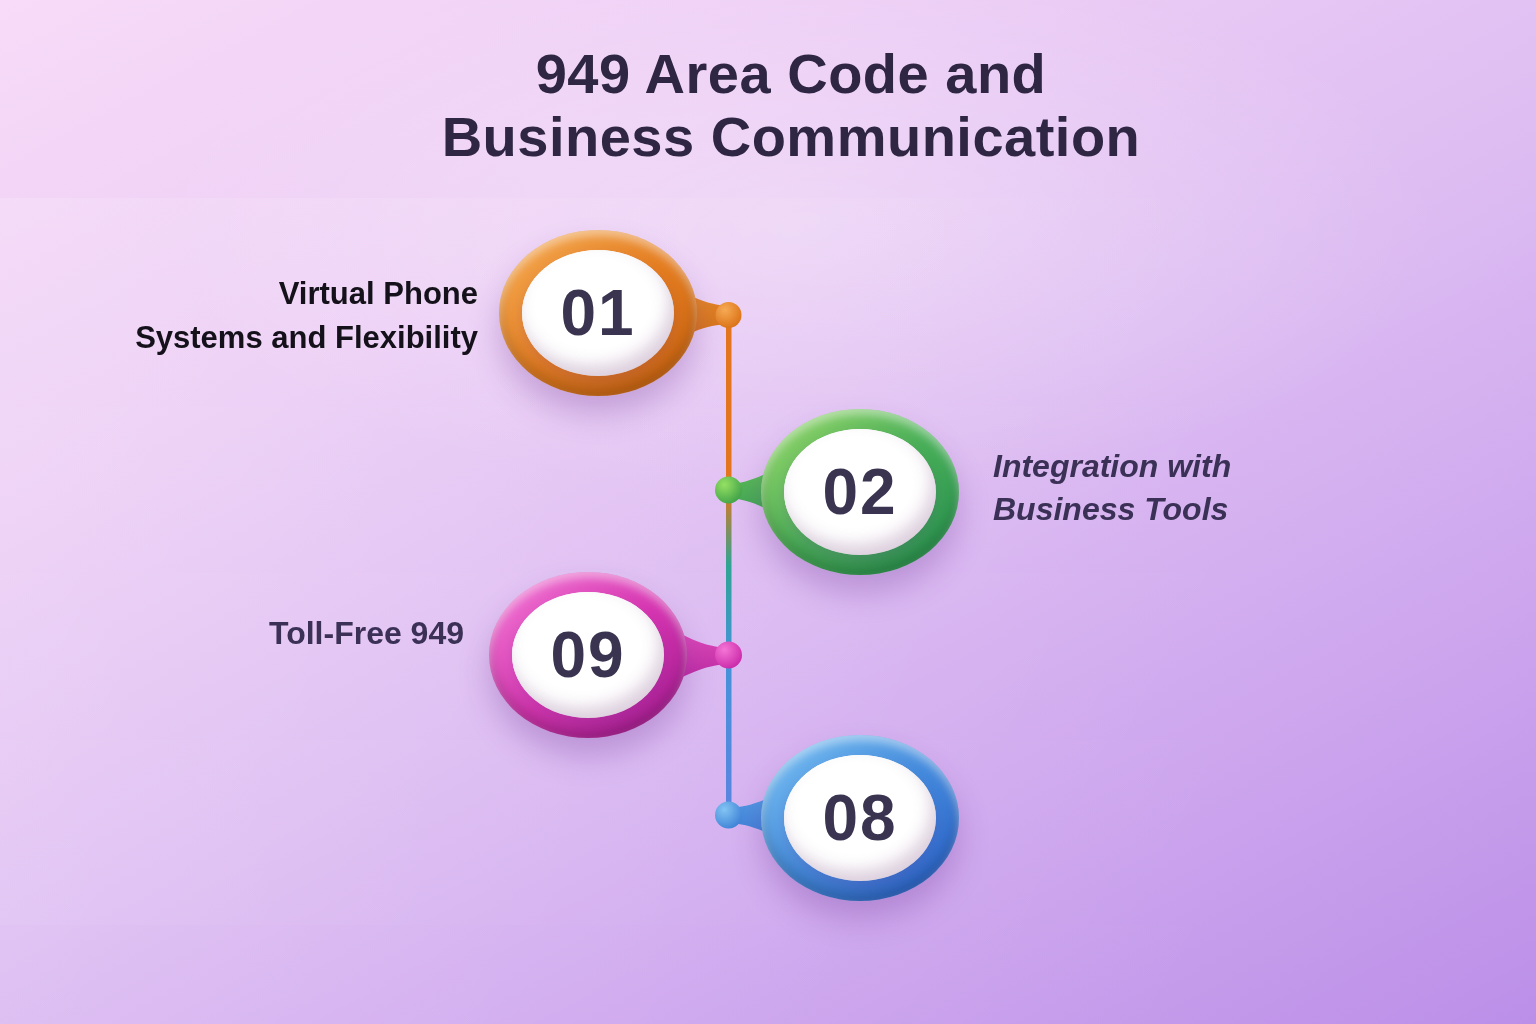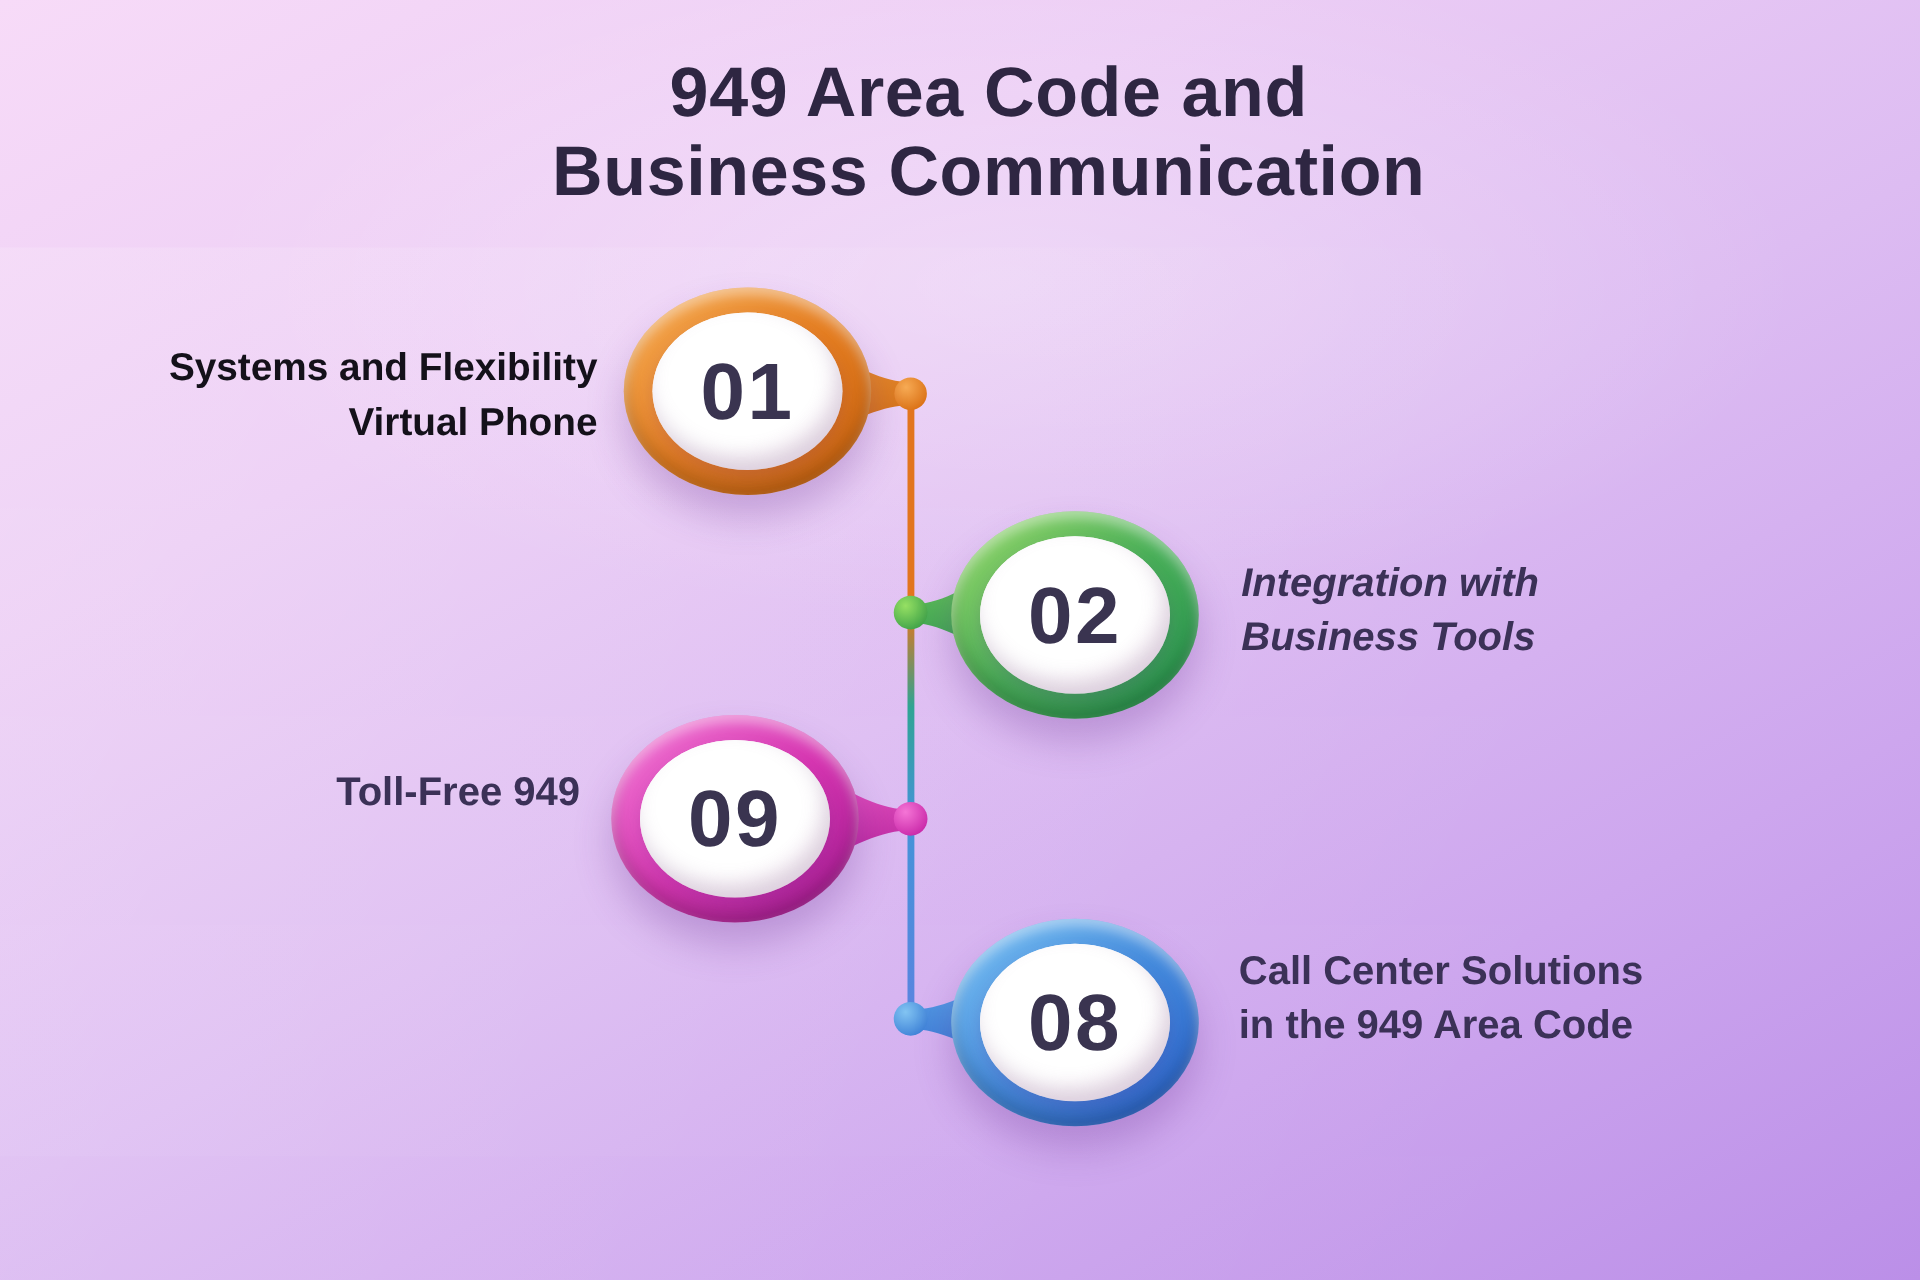--- a/index.html
+++ b/index.html
@@ -160,28 +160,24 @@
       <span class="num">09</span>
     </div>
   </div>
   <div class="marker m4">
     <div class="inner">
       <span class="num">08</span>
     </div>
   </div>
 
   <div class="label l1">
+    <div>Virtual Phone</div>
     <div>Systems and Flexibility</div>
-    <div>Virtual Phone</div>
   </div>
   <div class="label l2">
     <div>Integration with</div>
     <div>Business Tools</div>
   </div>
   <div class="label l3">
     <div>Toll-Free 949</div>
   </div>
-  <div class="label l4">
-    <div>Call Center Solutions</div>
-    <div>in the 949 Area Code</div>
-  </div>
 
 </div>
 
 </body></html>

